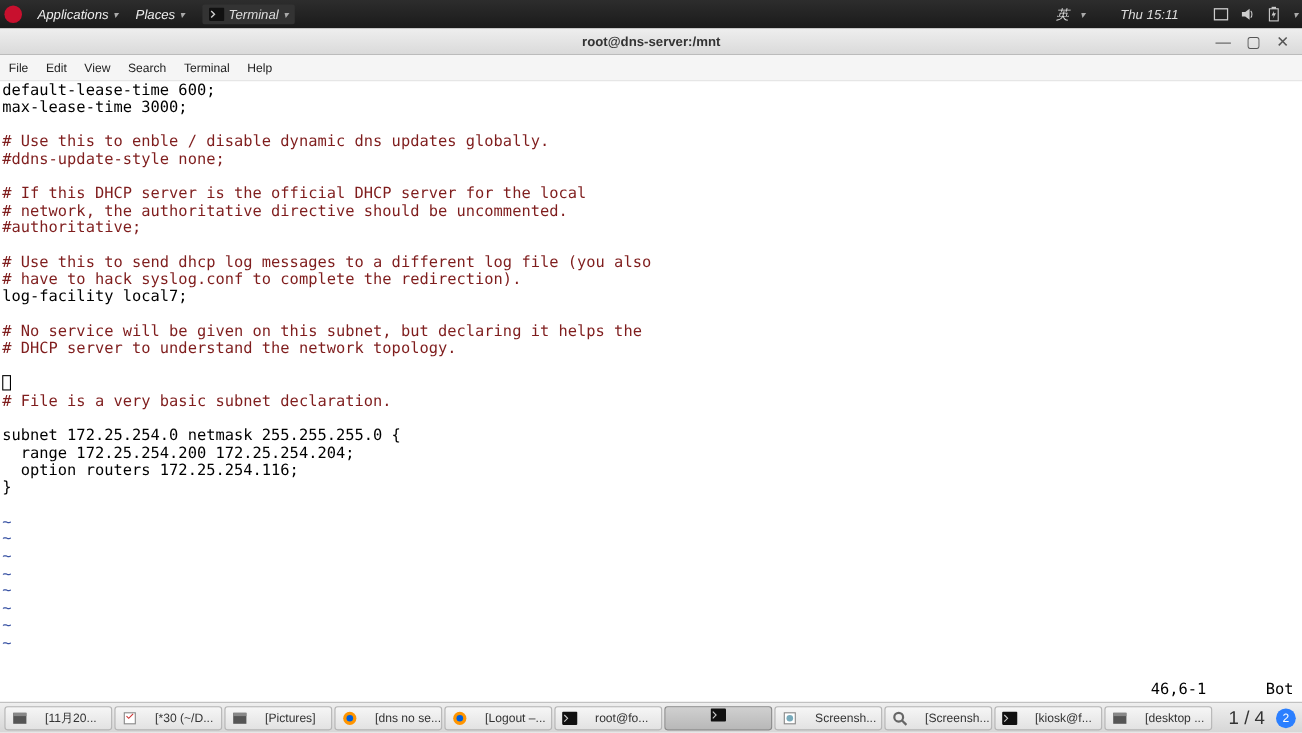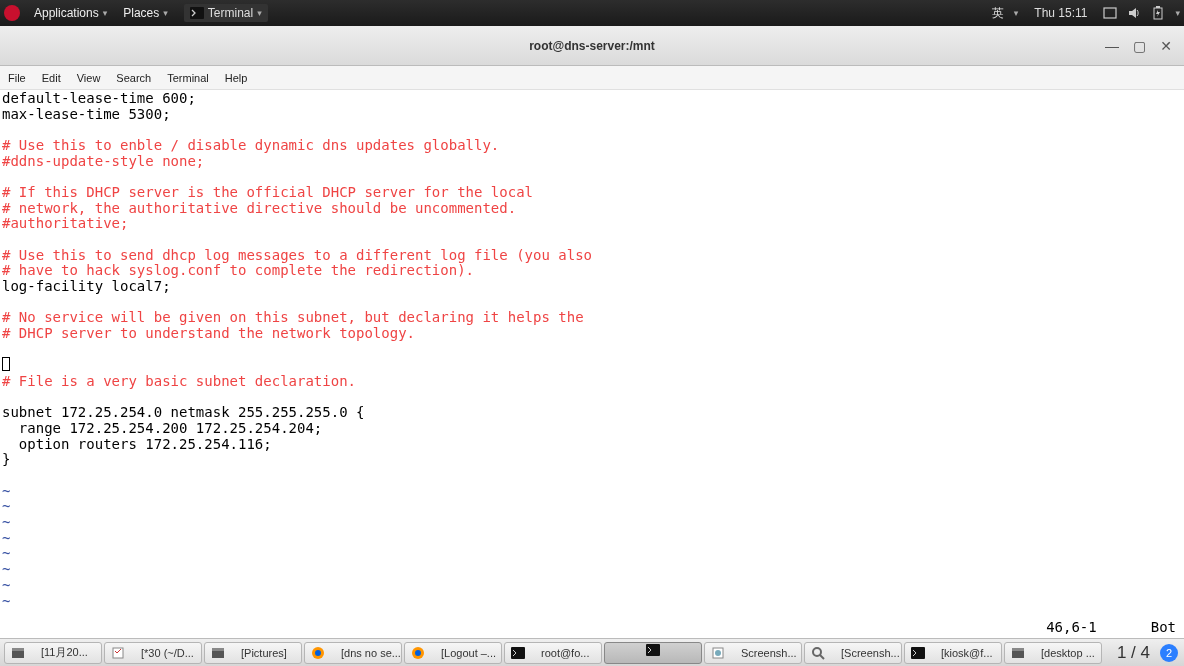--- a/index.html
+++ b/index.html
@@ -1,39 +1,39 @@
 <!DOCTYPE html>
 <html><head>
 <meta charset="utf-8">
 <style>
 * { margin: 0; padding: 0; box-sizing: border-box; }
 body { font-family: sans-serif; font-size: 12px; width: 1184px; height: 666px; overflow: hidden; background: #fff; }
 
 
-.top-panel { height: 26px; background: linear-gradient(#2d2d2d,#1a1a1a); color: #ddd; display: flex; align-items: center; padding: 6px 4px; font-size: 12px; }
+.top-panel { height: 26px; background: linear-gradient(#2d2d2d,#1a1a1a); color: #ddd; display: flex; align-items: center; padding: 6px 4px; font-size: 12px; font-style: italic; }
 .top-panel .fedora-icon { width: 16px; height: 16px; background: #c8102e; border-radius: 50%; margin-right: 6px; }
 .top-panel .menu-item { padding: 0 8px; color: #eee; cursor: pointer; display: flex; align-items: center; gap: 4px; }
 .top-panel .dropdown-arrow { font-size: 9px; color: #aaa; }
 .top-panel .terminal-launcher { display: flex; align-items: center; background: #333; padding: 2px 6px; margin-left: 8px; border-radius: 2px; cursor: pointer; gap: 4px;}
 .top-panel .spacer { flex: 1; }
 .top-panel .tray { display: flex; align-items: center; gap: 10px; }
 .top-panel .tray .icon { width: 14px; height: 14px; display: inline-block; }
 
 
 .terminal-window { position: absolute; left: 0; top: 26px; right: 0; bottom: 28px; background: #fff; display: flex; flex-direction: column; }
-.titlebar { height: 40px; background: linear-gradient(#eeeeee,#dadada); display: flex; align-items: center; position: relative; border-bottom: 1px solid #bbb; }
+.titlebar { height: 24px; background: linear-gradient(#eeeeee,#dadada); display: flex; align-items: center; position: relative; border-bottom: 1px solid #bbb; }
 .titlebar .title-text { position: absolute; left: 50%; transform: translateX(-50%); color: #333; font-weight: bold; font-size: 12px; }
 .titlebar .win-controls { margin-left: auto; display: flex; gap: 14px; padding-right: 12px; color: #555; font-size: 14px; }
 .titlebar .win-controls span { cursor: pointer; }
 
 .menubar { height: 24px; background: #f5f5f5; display: flex; align-items: center; gap: 16px; padding: 0 8px; font-size: 11px; color: #222; border-bottom: 1px solid #e0e0e0; }
 .menubar span { cursor: pointer; }
 
 .terminal-body { flex: 1; background: #fff; font-family: "DejaVu Sans Mono","Liberation Mono", monospace; font-size: 14px; line-height: 1.12; padding: 1px 4px 2px 2px; color: #000; white-space: pre; position: relative; overflow: hidden; }
-.terminal-body .c { color: #ef4444; text-align: center; }
+.terminal-body .c { color: #7f1d1d; text-align: center; }
 .terminal-body .tilde { color: #3953a4; }
 .terminal-body .cursor-box { display: inline-block; width: 8px; height: 14px; border: 1px solid #000; vertical-align: text-top; }
 .status-line { position: absolute; right: 8px; bottom: 2px; font-family: monospace; font-size: 14px; color: #000; }
 .status-line .pos { margin-right: 54px; }
 
 
 .task-panel { position: absolute; left: 0; right: 0; bottom: 0; height: 28px; background: linear-gradient(#efefef,#d6d6d6); border-top: 1px solid #bbb; display: flex; align-items: center; padding: 0 4px; gap: 2px; }
 .task-btn { height: 22px; display: flex; align-items: center; gap: 16px; padding: 0 6px; border: 1px solid #b5b5b5; border-radius: 3px; background: linear-gradient(#f6f6f6,#e2e2e2); font-size: 11px; color: #333; cursor: pointer; min-width: 0; overflow: hidden; white-space: nowrap; width: 98px; }
 .task-btn.active { background: linear-gradient(#d0d0d0,#b8b8b8); border-color: #888; flex-direction: column; }
 .task-btn .ti { width: 14px; height: 14px; flex: 0 0 14px; }
@@ -60,21 +60,21 @@
         <rect x="0" y="1" width="14" height="12" rx="1" fill="#111"></rect>
         <path d="M2 4l3 3-3 3" stroke="#ccc" stroke-width="1.3" fill="none"></path>
       </svg>
     <span>Terminal</span>
     <span class="dropdown-arrow">▾</span>
   </div>
   <div class="spacer"></div>
   <div class="tray">
     <span>英</span>
     <span class="dropdown-arrow">▾</span>
-    <span style="margin:0 6px;">Thu 15:11</span>
+    <span style="margin:0 22px;">Thu 15:11</span>
     <svg class="icon" width="14" height="14">
         <rect x="1" y="2" width="12" height="10" fill="none" stroke="#ccc" stroke-width="1.2"></rect>
       </svg>
     <svg class="icon" width="14" height="14">
         <path d="M2 5h3l4-3v10l-4-3H2z" fill="#ccc"></path>
         <path d="M10 4c1.5 1 1.5 5 0 6" stroke="#ccc" fill="none"></path>
       </svg>
     <svg class="icon" width="14" height="14">
         <rect x="3" y="2" width="8" height="11" fill="none" stroke="#ccc"></rect>
         <rect x="5" y="0" width="4" height="2" fill="#ccc"></rect>
@@ -95,21 +95,21 @@
   </div>
   <div class="menubar">
     <span>File</span>
     <span>Edit</span>
     <span>View</span>
     <span>Search</span>
     <span>Terminal</span>
     <span>Help</span>
   </div>
   <div class="terminal-body"><span>default-lease-time 600;</span>
-<span>max-lease-time 5300;</span>
+<span>max-lease-time 3000;</span>
 
 <span class="c"># Use this to enble / disable dynamic dns updates globally.</span>
 <span class="c">#ddns-update-style none;</span>
 
 <span class="c"># If this DHCP server is the official DHCP server for the local</span>
 <span class="c"># network, the authoritative directive should be uncommented.</span>
 <span class="c">#authoritative;</span>
 
 <span class="c"># Use this to send dhcp log messages to a different log file (you also</span>
 <span class="c"># have to hack syslog.conf to complete the redirection).</span>

